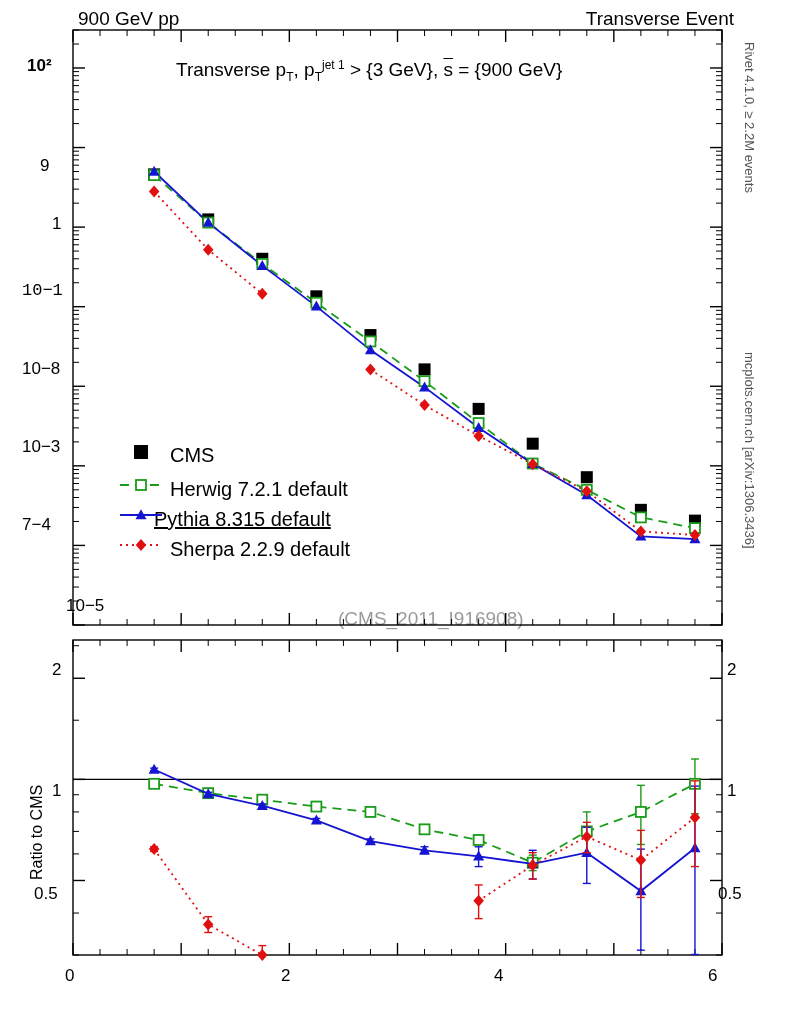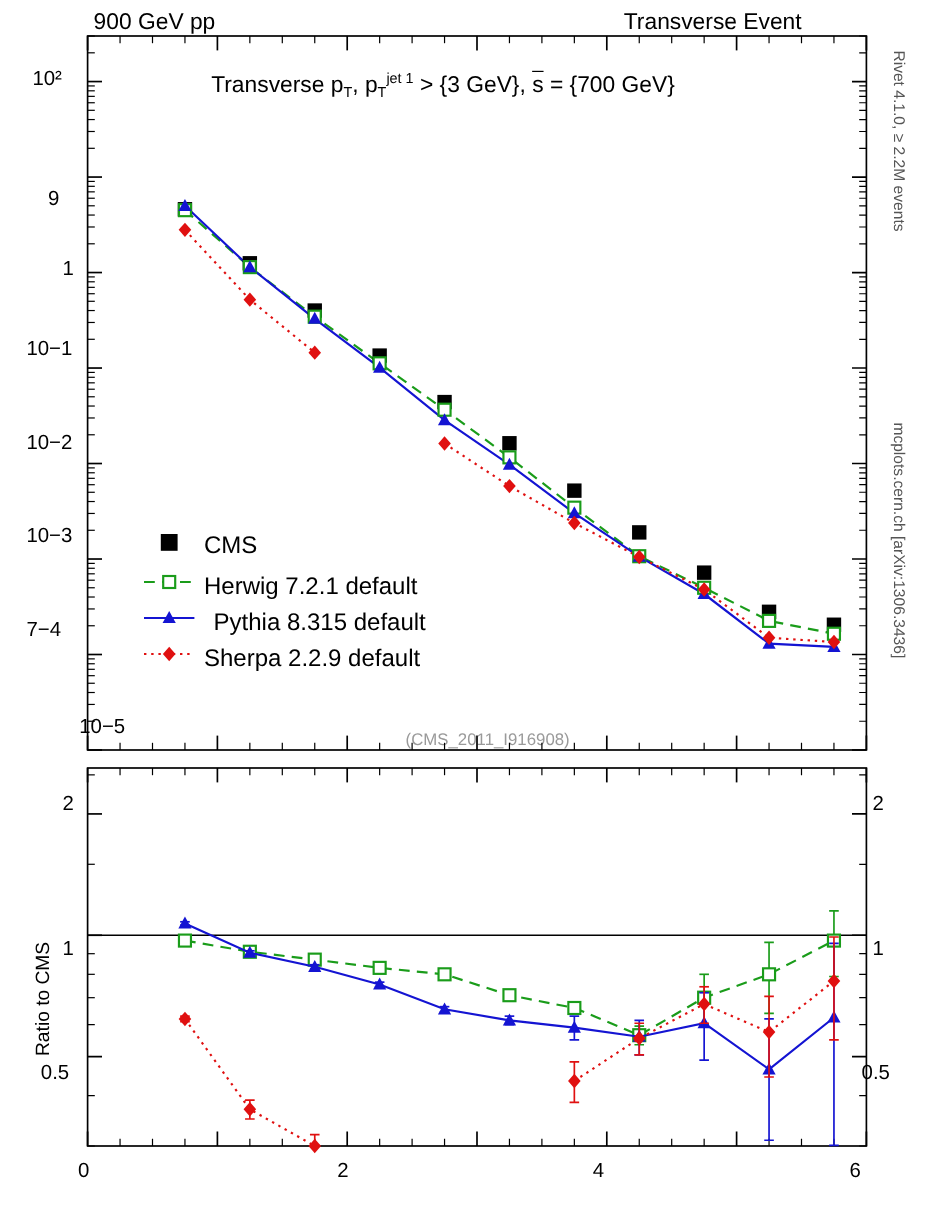--- a/index.html
+++ b/index.html
@@ -1,72 +1,72 @@
 <!DOCTYPE html>
 <html><head>
 <meta charset="utf-8">
 <style>
   html,body{margin:0;padding:0;background:#ffffff;}
   body{width:786px;height:1024px;font-family:"Liberation Sans",sans-serif;color:#000;overflow:hidden;}
-  #root{position:relative;width:720px;height:1024px;}
+  #root{position:relative;width:786px;height:1024px;}
   .abs{position:absolute;}
   .txt{font-family:"Liberation Sans",sans-serif;color:#000;white-space:nowrap;}
   .hdr{font-size:19px;}
   .sidelbl{font-size:13px;color:#555;white-space:nowrap;transform-origin:0 0;}
   .ticklbl{font-size:17px;}
   .title{font-size:19px;}
   .legtxt{font-size:20px;}
-  .watermark{font-size:14px;color:#9a9a9a;}
+  .watermark{font-size:19px;color:#9a9a9a;}
   .ylab-rot{font-size:16px;transform-origin:0 0;}
   svg{display:block;}
 </style>
 </head>
 <body>
 
 <div id="root">
 
   <div class="abs txt hdr" style="left:78px;top:8px;">900 GeV pp</div>
   <div class="abs txt hdr" style="right:52px;top:8px;">Transverse Event</div>
 
   <div class="abs sidelbl" style="left:757px;top:42px;transform:rotate(90deg);">Rivet 4.1.0, ≥ 2.2M events</div>
   <div class="abs sidelbl" style="left:757px;top:352px;transform:rotate(90deg);">mcplots.cern.ch [arXiv:1306.3436]</div>
 
   <div class="abs txt title" style="left:176px;top:58px;">
-    <span>Transverse p</span><sub style="font-size:12px;">T</sub><span>, p</span><sub style="font-size:12px;">T</sub><sup style="font-size:12px;text-align:right;">jet 1</sup><span> &gt; {3 GeV}, </span><span style="text-decoration:overline;">s</span><span> = {700 GeV}</span>
+    <span>Transverse p</span><sub style="font-size:12px;">T</sub><span>, p</span><sub style="font-size:12px;">T</sub><sup style="font-size:12px;text-align:right;">jet 1</sup><span> &gt; {3 GeV}, </span><span style="text-decoration:overline;">s</span><span> = {900 GeV}</span>
   </div>
 
   <div class="abs watermark" style="left:338px;top:608px;">(CMS_2011_I916908)</div>
 
   <div class="abs txt ylab-rot" style="left:28px;top:880px;transform:rotate(-90deg);">Ratio to CMS</div>
 
-  <div class="abs txt ticklbl" style="left:27px;top:56px;">10²</div>
+  <div class="abs txt ticklbl" style="left:27px;top:56px;font-weight:bold;">10²</div>
   <div class="abs txt ticklbl" style="left:40px;top:156px;">9</div>
   <div class="abs txt ticklbl" style="left:52px;top:214px;">1</div>
-  <div class="abs txt ticklbl" style="left:22px;top:281px;">10−1</div>
-  <div class="abs txt ticklbl" style="left:22px;top:359px;">10−2</div>
+  <div class="abs txt ticklbl" style="left:22px;top:281px;font-family:Liberation Mono, monospace;">10−1</div>
+  <div class="abs txt ticklbl" style="left:22px;top:359px;">10−8</div>
   <div class="abs txt ticklbl" style="left:22px;top:437px;">10−3</div>
   <div class="abs txt ticklbl" style="left:22px;top:515px;">7−4</div>
   <div class="abs txt ticklbl" style="left:22px;top:596px;margin-left:44px;">10−5</div>
 
   <div class="abs txt ticklbl" style="left:52px;top:660px;">2</div>
   <div class="abs txt ticklbl" style="left:52px;top:781px;">1</div>
   <div class="abs txt ticklbl" style="left:34px;top:884px;">0.5</div>
 
   <div class="abs txt ticklbl" style="left:727px;top:660px;">2</div>
   <div class="abs txt ticklbl" style="left:727px;top:781px;">1</div>
   <div class="abs txt ticklbl" style="left:718px;top:884px;">0.5</div>
 
   <div class="abs txt ticklbl" style="left:65px;top:966px;">0</div>
   <div class="abs txt ticklbl" style="left:281px;top:966px;">2</div>
   <div class="abs txt ticklbl" style="left:494px;top:966px;">4</div>
   <div class="abs txt ticklbl" style="left:708px;top:966px;">6</div>
 
   <div class="abs txt legtxt" style="left:170px;top:444px;">CMS</div>
   <div class="abs txt legtxt" style="left:170px;top:478px;">Herwig 7.2.1 default</div>
-  <div class="abs txt legtxt" style="left:178px;top:508px;">Pythia 8.315 default</div>
+  <div class="abs txt legtxt" style="left:154px;top:508px;text-decoration:underline;">Pythia 8.315 default</div>
   <div class="abs txt legtxt" style="left:170px;top:538px;text-align:center;">Sherpa 2.2.9 default</div>
 
   <svg id="canvas" class="abs" style="left:0;top:0;" width="786" height="1024">
       <rect x="73" y="30" width="649" height="595" fill="none" stroke="#000" stroke-width="1.4"></rect>
       <rect x="73" y="640" width="649" height="315" fill="none" stroke="#000" stroke-width="1.4"></rect>
       <line x1="73" y1="625" x2="85" y2="625" stroke="#000" stroke-width="1.4"></line>
       <line x1="722" y1="625" x2="710" y2="625" stroke="#000" stroke-width="1.4"></line>
       <line x1="73" y1="545.4239198843502" x2="85" y2="545.4239198843502" stroke="#000" stroke-width="1.4"></line>
       <line x1="722" y1="545.4239198843502" x2="710" y2="545.4239198843502" stroke="#000" stroke-width="1.4"></line>
       <line x1="73" y1="465.8478397687004" x2="85" y2="465.8478397687004" stroke="#000" stroke-width="1.4"></line>

